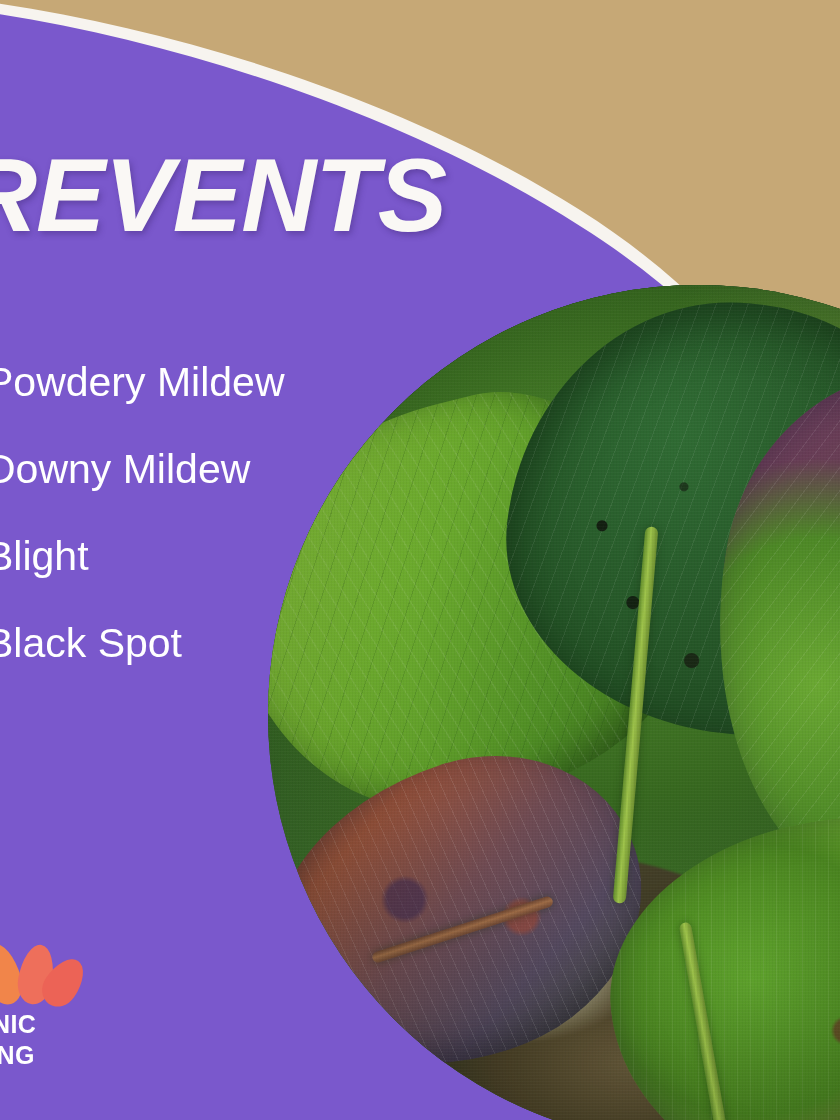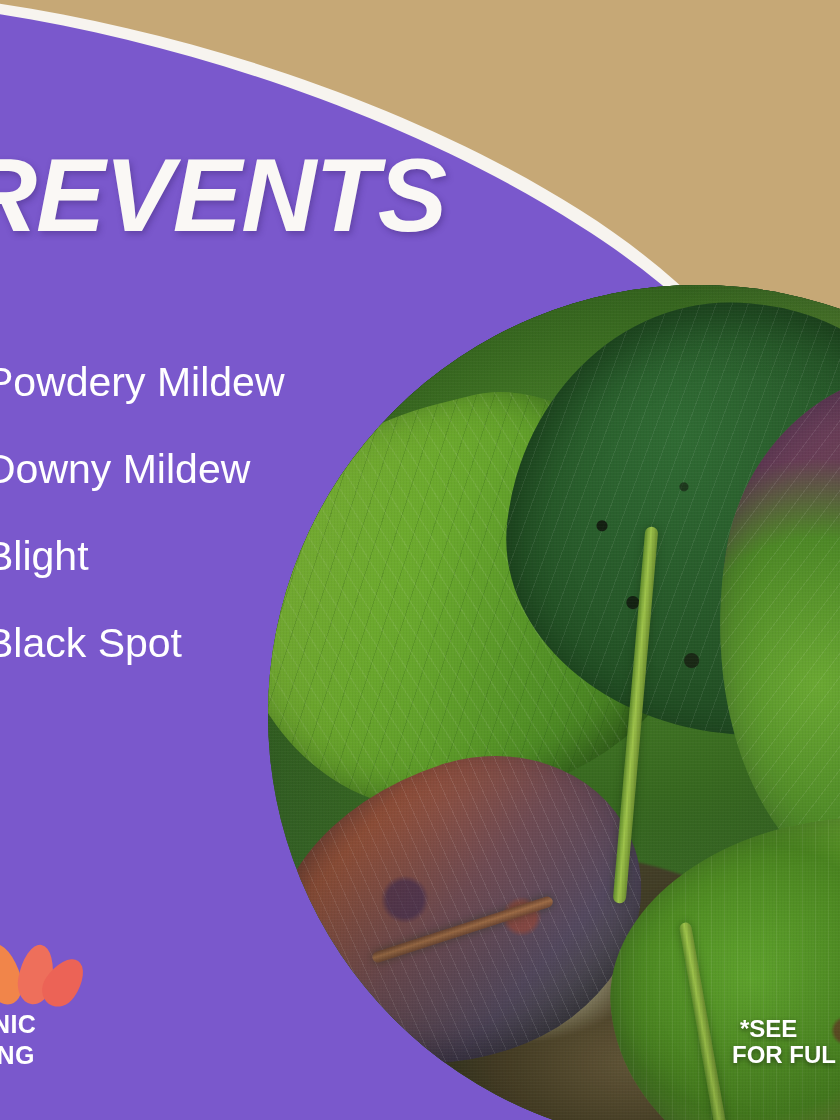--- a/index.html
+++ b/index.html
@@ -325,18 +325,14 @@
     <div class="logo-mark">
       <div class="petal p1"></div>
       <div class="petal p2"></div>
       <div class="petal p3"></div>
       <div class="petal p4"></div>
     </div>
     <div class="logo-text">GANIC</div>
     <div class="logo-text">ENING</div>
   </div>
 
-  <div class="footnote">
-    <span class="fn-1">*SEE</span>
-    <span class="fn-2">FOR FUL</span>
-  </div>
 
 </div>
 
 </body></html>

